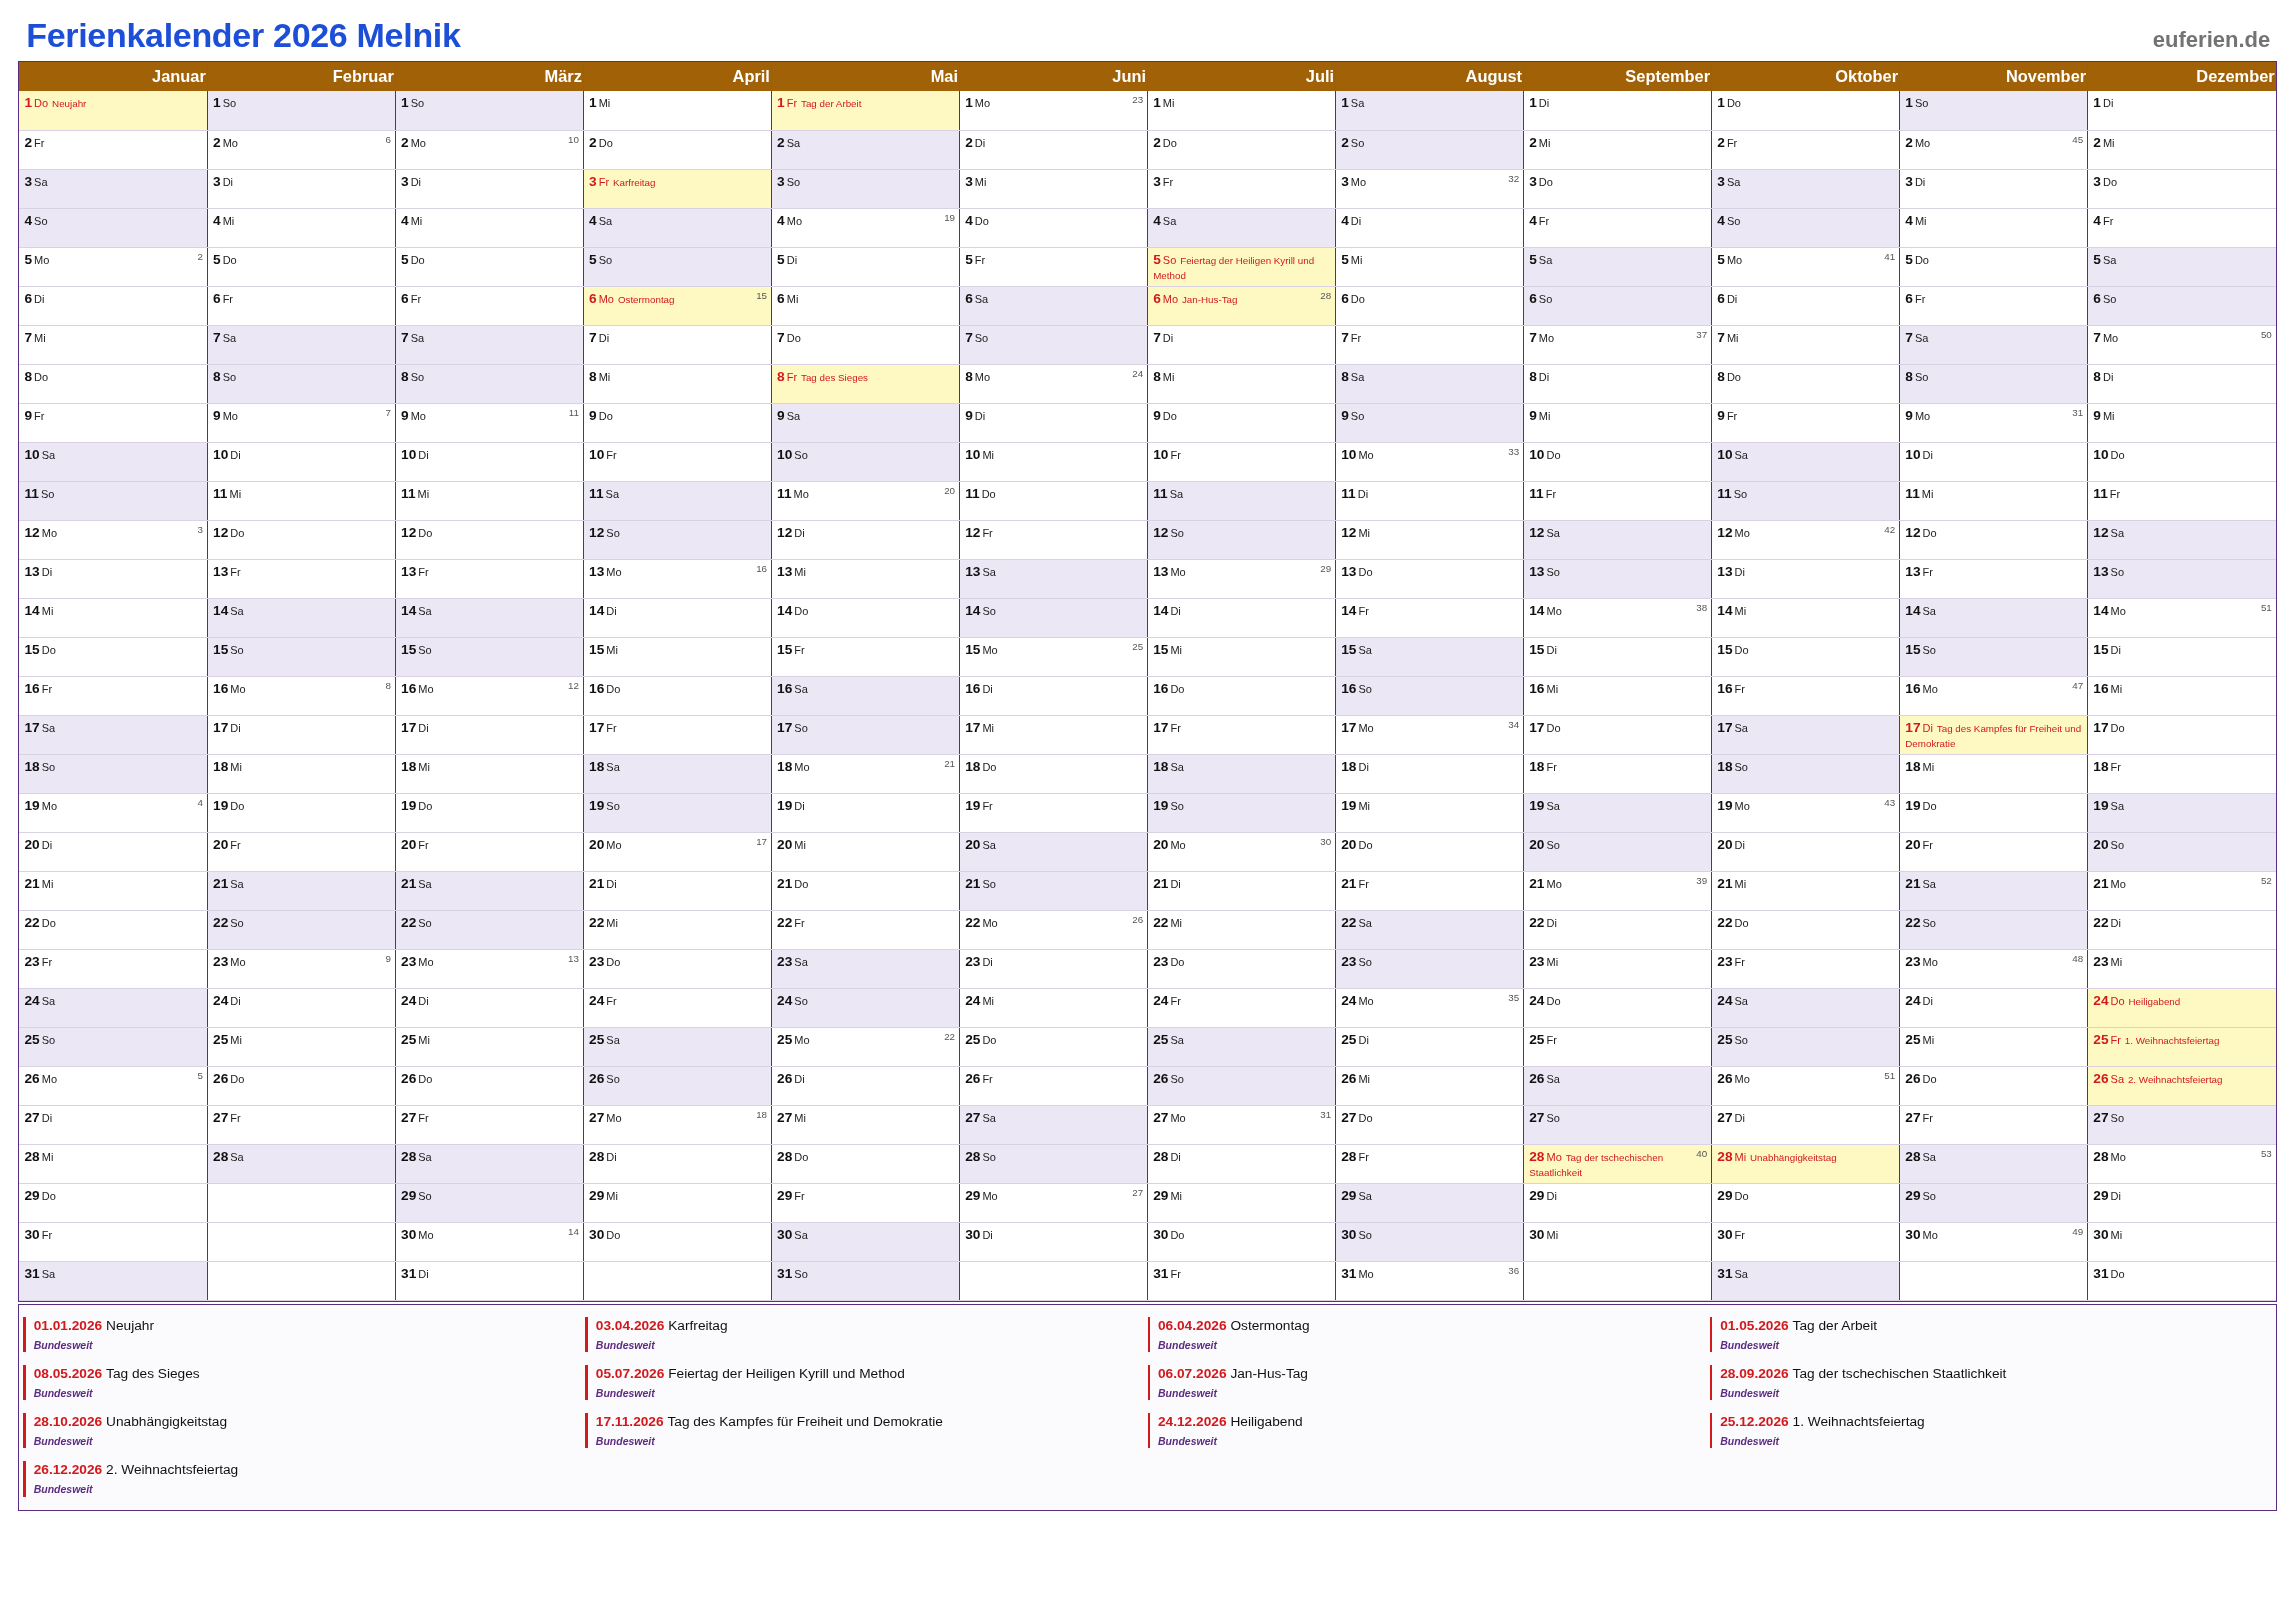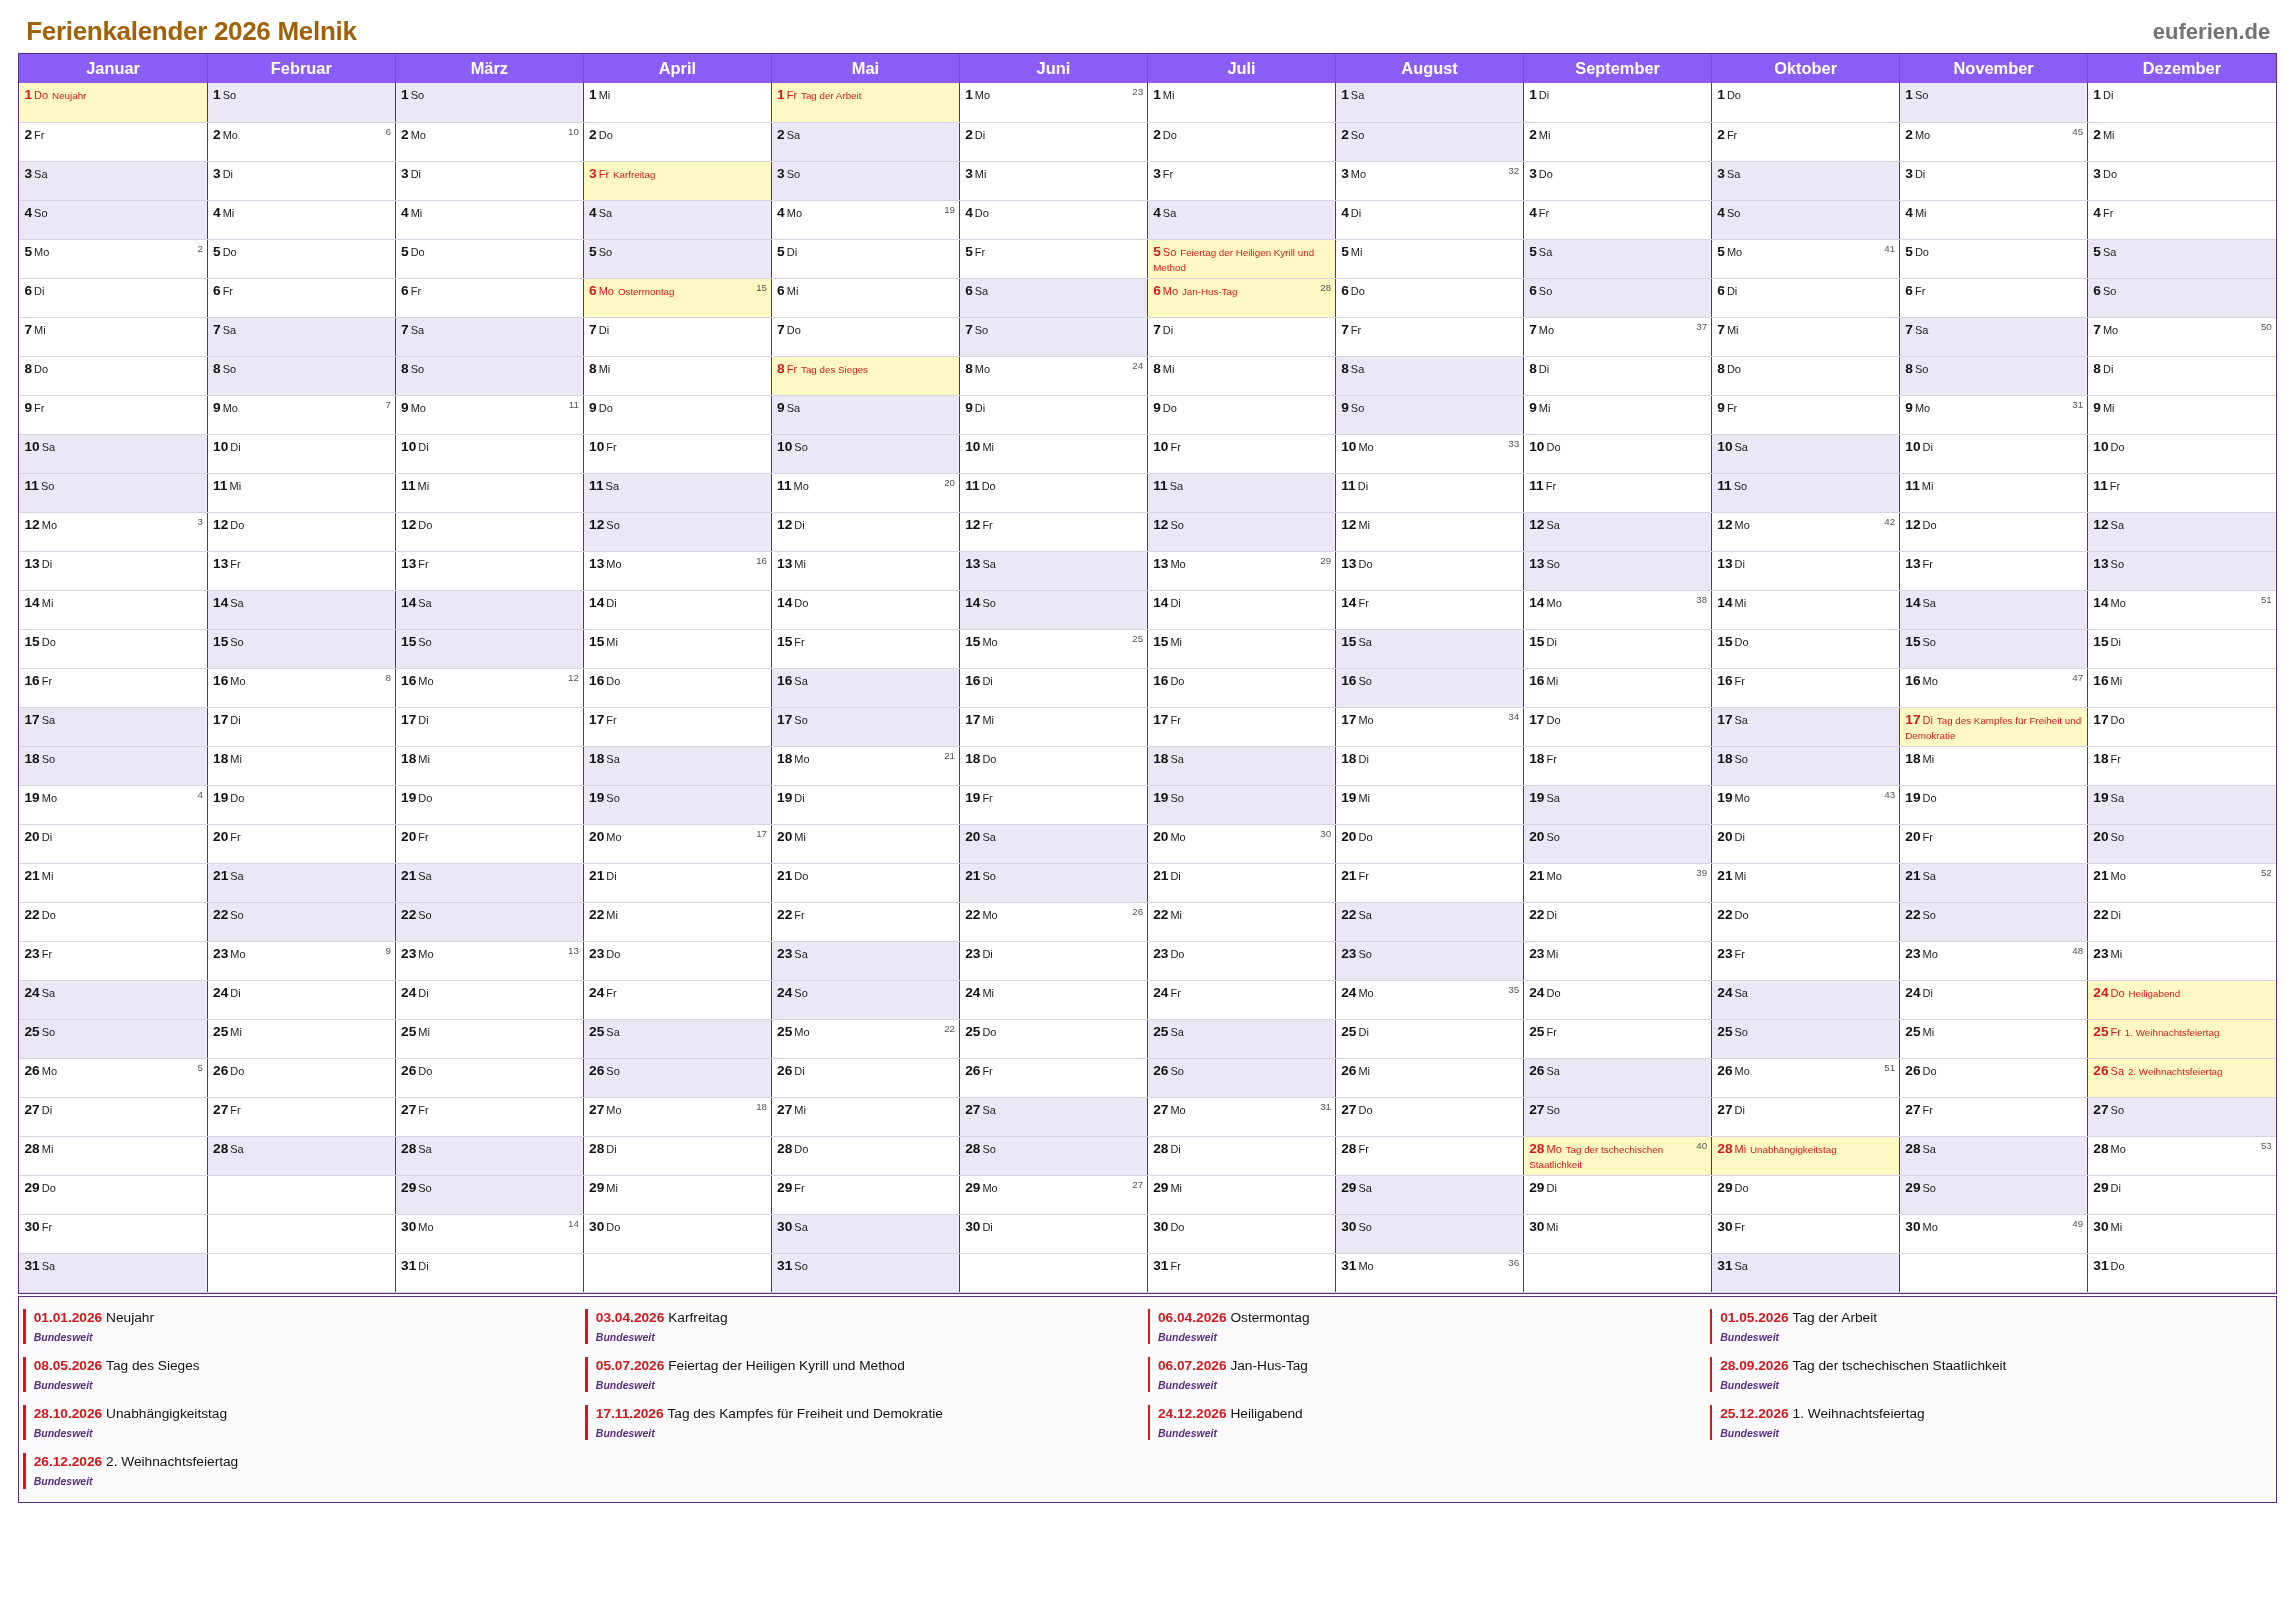--- a/index.html
+++ b/index.html
@@ -21,23 +21,23 @@
     position: relative;
   }
   
   .header {
     display: flex;
     align-items: flex-end;
     justify-content: space-between;
     padding: 3.9px 6.5px 9.2px 7.9px;
   }
   .title {
-    font-size: 26px;
+    font-size: 34px;
     font-weight: bold;
-    color: #a16207;
+    color: #1d4ed8;
     letter-spacing: -0.3px;
     line-height: 1;
   }
   .brand {
     font-size: 22px;
     font-weight: bold;
     color: #737373;
     line-height: 1;
     padding-bottom: 1.3px;
   }
@@ -45,26 +45,26 @@
   .calwrap {
     width: 100%;
     border: 1.3px solid #5b2d82;
   }
   table.cal {
     width: 100%;
     border-collapse: collapse;
     table-layout: fixed;
   }
   table.cal th {
-    background: #8b5cf6;
+    background: #a16207;
     color: #ffffff;
     font-size: 16.4px;
     font-weight: bold;
     height: 29px;
-    text-align: center;
+    text-align: right;
     border-right: 0.7px solid #7a53a0;
   }
   table.cal th:last-child { border-right: none; }
   table.cal td {
     height: 39px;
     vertical-align: top;
     border-right: 1.3px solid #5b2d82;
     border-bottom: 0.7px solid #d8d2e2;
     padding: 0;
     background: #ffffff;

